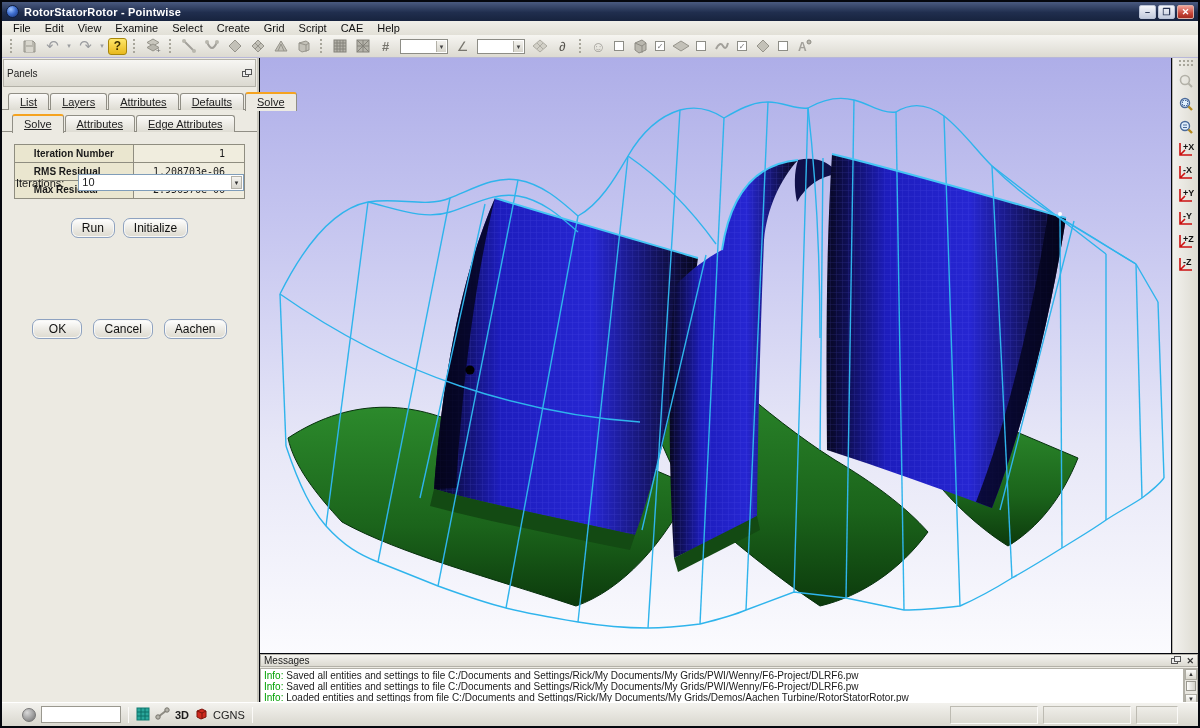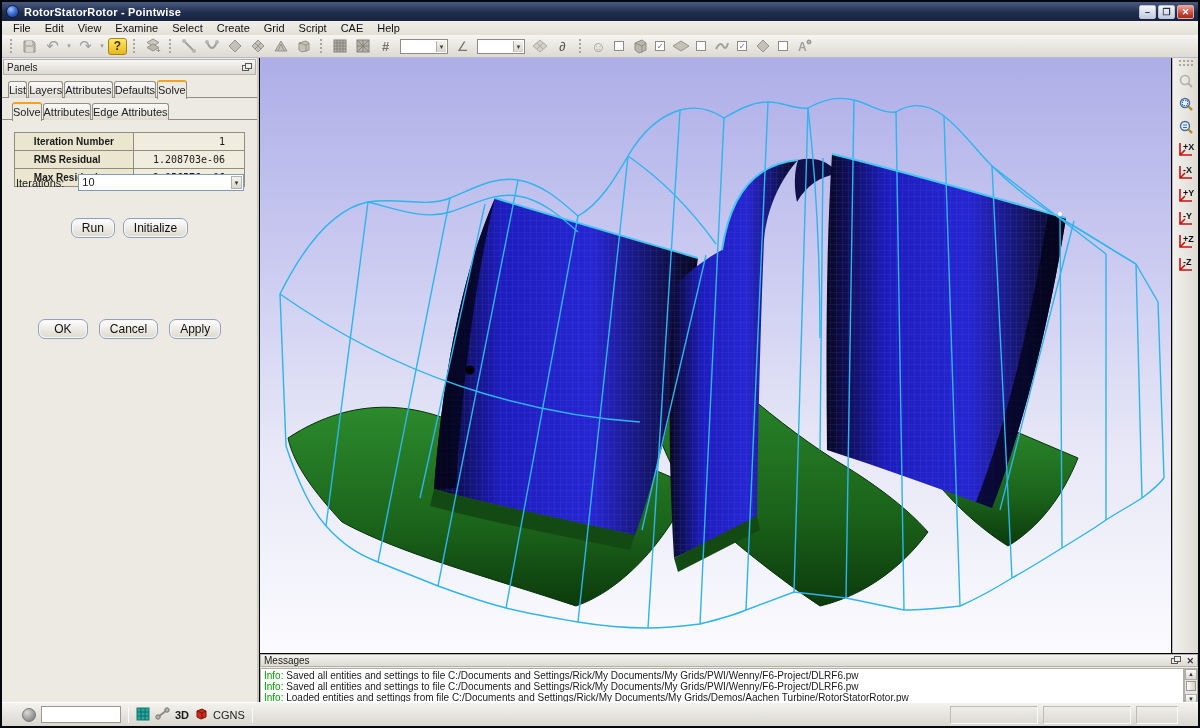--- a/index.html
+++ b/index.html
@@ -38,31 +38,31 @@
   .tcombo { width:48px; height:15px; background:#fff; border:1px solid #8d8d86; position:relative; margin:0 2px; }
   .tcombo .arr { position:absolute; right:1px; top:1px; bottom:1px; width:10px;
     background:linear-gradient(#f4f3ef,#d6d4cb); border-left:1px solid #b3b1a8;
     font-size:6px; color:#444; text-align:center; line-height:12px; }
   .cb { width:10px; height:10px; border:1px solid #8d8d86; background:#fff; margin:0 3px;
     font-size:8px; line-height:9px; text-align:center; color:#777; }
 
   
   .dock { position:absolute; left:2px; top:58px; width:257px; height:644px;
     background:#eceae2; border-right:2px solid #c9c7be; }
-  .dock-title { height:16px; margin:1px; background:linear-gradient(#f7f6f3,#dbd9d0);
+  .dock-title { height:28px; margin:1px; background:linear-gradient(#f7f6f3,#dbd9d0);
     border:1px solid #b3b1a8; font-size:10px; display:flex; align-items:center; padding:0 3px; color:#222; }
   .floatico { margin-left:auto; width:10px; height:9px; position:relative; }
   .floatico i { position:absolute; border:1px solid #555; background:#eee; width:7px; height:6px; display:block; }
   .floatico i.b { left:0; top:2px; } .floatico i.f { left:3px; top:0; }
 
   .tabrow { display:flex; align-items:flex-end; padding:4px 4px 0 6px; height:22px; position:relative; }
   .tabrow:after { content:""; position:absolute; left:0; right:0; bottom:0; border-bottom:1px solid #908e85; }
-  .tab { position:relative; z-index:1; padding:2px 0 2px; margin-right:1px; font-size:11px;
+  .tab { position:relative; z-index:1; padding:2px 11px 2px; margin-right:1px; font-size:11px;
     border:1px solid #908e85; border-bottom:none; border-radius:3px 3px 0 0;
-    background:linear-gradient(#fbfaf8,#dedcd3); color:#222; }
+    background:linear-gradient(#fbfaf8,#dedcd3); color:#222;text-decoration:underline; }
   .tab.active { background:#eceae2; border-top:2px solid #f5a31f; padding-top:2px; z-index:3; margin-bottom:-1px; padding-bottom:3px; }
   .subtabs { padding:6px 4px 0 10px; }
   .subtabs .tab { font-size:11px; }
 
   table.solver { border-collapse:collapse; margin:12px auto 0; }
   table.solver td, table.solver th { border:1px solid #8f8d80; font-size:10px; padding:3px 19px; }
   table.solver th { background:#e9e5c9; font-weight:bold; text-align:center; padding:4px 18px; }
   td.lbl { background:#eae6cf; font-weight:bold; }
   td.val { background:#f0edde; font-family:"DejaVu Sans Mono",monospace; text-align:right; min-width:78px; }
 
@@ -326,21 +326,21 @@
 
     <div class="runrow">
       <button class="btn">Run</button>
       <button class="btn">Initialize</button>
     </div>
   </div>
 
   <div class="okrow">
     <button class="btn">OK</button>
     <button class="btn">Cancel</button>
-    <button class="btn">Apply</button>
+    <button class="btn">Aachen</button>
   </div>
 </div>
 
 <div class="viewport">
   <svg width="911" height="595" viewBox="0 0 911 595">
     <defs>
       <linearGradient id="bladeG" x1="0" y1="0" x2="1" y2="0">
         <stop offset="0" stop-color="#07071f"></stop>
           <stop offset="0.25" stop-color="#1d1dbd"></stop>
         <stop offset="0.6" stop-color="#2626d2"></stop>

